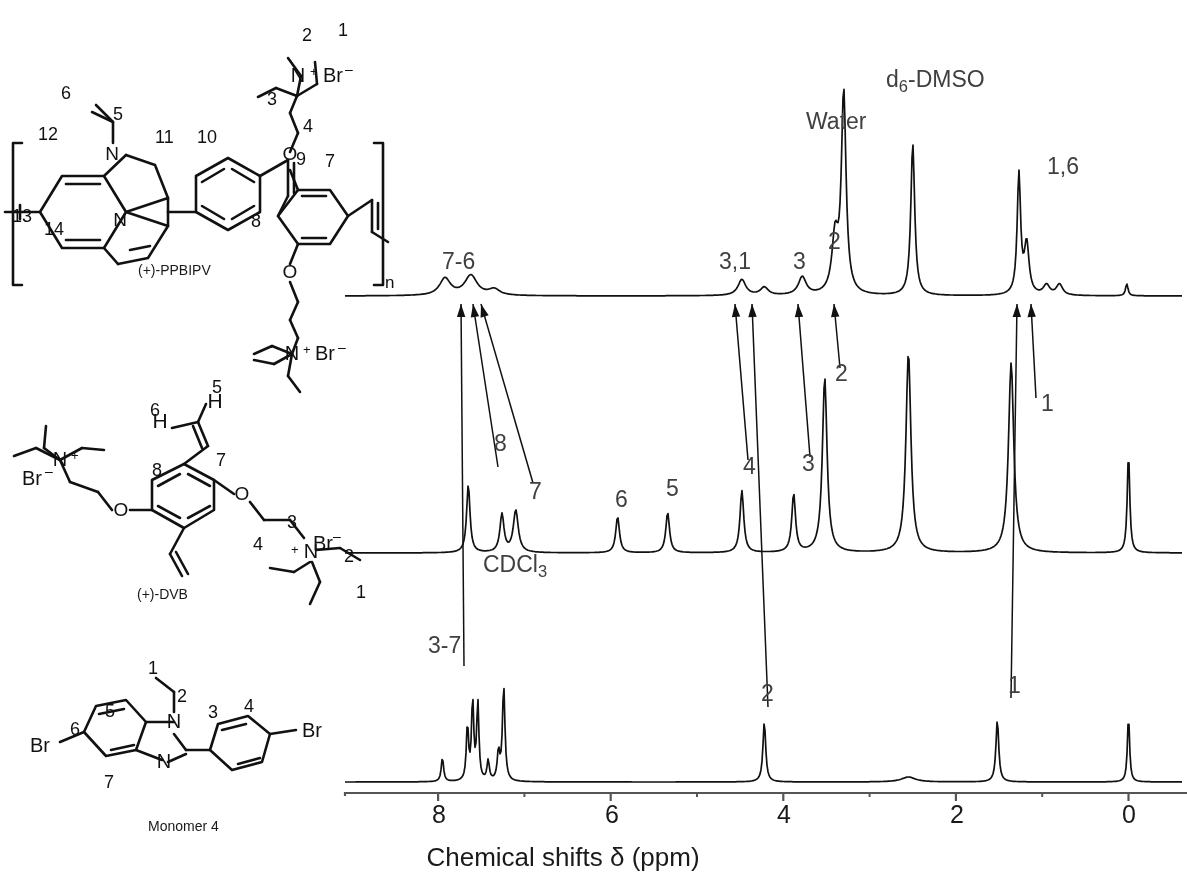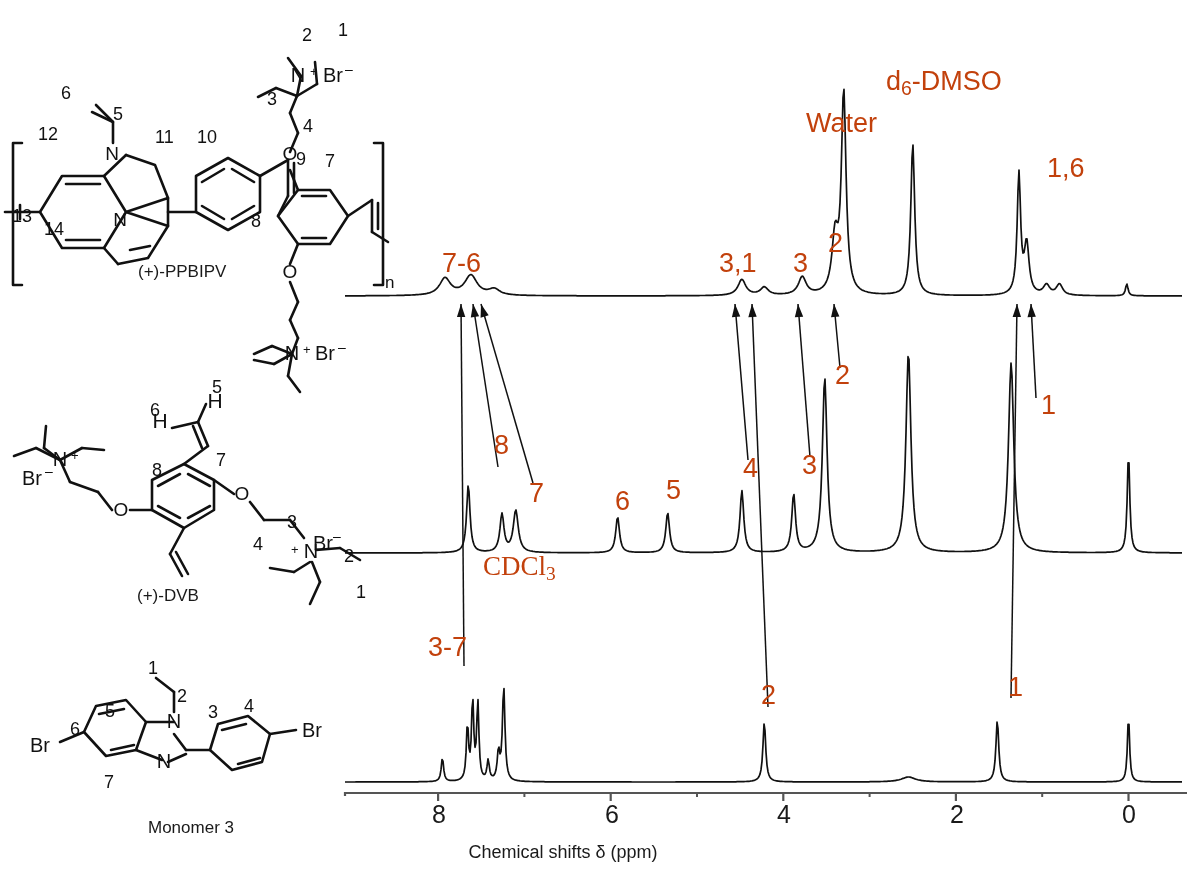--- a/index.html
+++ b/index.html
@@ -10,39 +10,39 @@
     width: 1187px; height: 893px;
     font-family: "Liberation Sans", sans-serif;
     color: #1a1a1a;
     position: relative;
     overflow: hidden;
   }
   #root { position: absolute; inset: 0; }
   .abs { position: absolute; }
 
   .struct-caption {
-    font-size: 17px;
+    font-size: 14px;
     color: #1a1a1a;
     white-space: nowrap;
   }
   .peak-lbl {
-    font-size: 27px;
-    color: #c2410c;
+    font-size: 23px;
+    color: #404040;
     white-space: nowrap;
     line-height: 1;
   }
   .axis-tick-lbl {
     font-size: 25px;
     color: #1a1a1a;
     text-align: center;
     width: 40px;
     margin-left: -20px;
   }
   .axis-title {
-    font-size: 18px;
+    font-size: 26px;
     color: #1a1a1a;
     white-space: nowrap;
   }
   .sub { font-size: 0.72em; vertical-align: -0.28em; }
   svg { display: block; overflow: visible; }
   .spec-svg { position: absolute; }
 </style>
 </head>
 <body>
 
@@ -267,21 +267,21 @@
         <text x="177" y="62">2</text>
         <text x="105" y="77">5</text>
         <text x="70" y="95">6</text>
         <text x="104" y="148">7</text>
         <text x="208" y="78">3</text>
         <text x="244" y="72">4</text>
       </g>
     </svg>
   </div>
 
-  <div class="abs struct-caption" style="left:148px; top:818px;">Monomer 3</div>
+  <div class="abs struct-caption" style="left:148px; top:818px;">Monomer 4</div>
 
   <div class="abs" style="left:0; top:0; width:1187px; height:893px;">
     <svg class="spec-svg" width="1187" height="893" viewBox="0 0 1187 893" style="left:0;top:0;">
       <path id="trace-top" fill="none" stroke="#111" stroke-width="1.7" stroke-linejoin="round" d="M345.0,295.8 L346.0,295.8 L347.0,295.8 L348.0,295.8 L349.0,295.8 L350.0,295.8 L351.0,295.8 L352.0,295.8 L353.0,295.8 L354.0,295.8 L355.0,295.8 L356.0,295.8 L357.0,295.8 L358.0,295.8 L359.0,295.8 L360.0,295.8 L361.0,295.8 L362.0,295.8 L363.0,295.8 L364.0,295.8 L365.0,295.8 L366.0,295.7 L367.0,295.7 L368.0,295.7 L369.0,295.7 L370.0,295.7 L371.0,295.7 L372.0,295.7 L373.0,295.7 L374.0,295.7 L375.0,295.7 L376.0,295.7 L377.0,295.7 L378.0,295.7 L379.0,295.7 L380.0,295.7 L381.0,295.6 L382.0,295.6 L383.0,295.6 L384.0,295.6 L385.0,295.6 L386.0,295.6 L387.0,295.6 L388.0,295.6 L389.0,295.6 L390.0,295.5 L391.0,295.5 L392.0,295.5 L393.0,295.5 L394.0,295.5 L395.0,295.5 L396.0,295.5 L397.0,295.4 L398.0,295.4 L399.0,295.4 L400.0,295.4 L401.0,295.4 L402.0,295.3 L403.0,295.3 L404.0,295.3 L405.0,295.2 L406.0,295.2 L407.0,295.2 L408.0,295.1 L409.0,295.1 L410.0,295.1 L411.0,295.0 L412.0,295.0 L413.0,294.9 L414.0,294.9 L415.0,294.8 L416.0,294.7 L417.0,294.7 L418.0,294.6 L419.0,294.5 L420.0,294.4 L421.0,294.3 L422.0,294.2 L423.0,294.1 L424.0,293.9 L425.0,293.8 L426.0,293.6 L427.0,293.4 L428.0,293.1 L429.0,292.9 L430.0,292.6 L431.0,292.2 L432.0,291.8 L433.0,291.3 L434.0,290.7 L435.0,290.0 L436.0,289.2 L437.0,288.2 L438.0,287.0 L439.0,285.6 L440.0,284.1 L441.0,282.4 L442.0,280.6 L443.0,279.0 L444.0,277.8 L445.0,277.3 L446.0,277.6 L447.0,278.5 L448.0,279.9 L449.0,281.4 L450.0,282.9 L451.0,284.1 L452.0,285.2 L453.0,286.1 L454.0,286.7 L455.0,287.1 L456.0,287.4 L457.0,287.4 L458.0,287.3 L459.0,287.1 L460.0,286.7 L461.0,286.1 L462.0,285.3 L463.0,284.3 L464.0,283.1 L465.0,281.7 L466.0,280.2 L467.0,278.5 L468.0,277.0 L469.0,275.6 L470.0,274.8 L471.0,274.5 L472.0,275.0 L473.0,276.0 L474.0,277.5 L475.0,279.2 L476.0,280.9 L477.0,282.6 L478.0,284.0 L479.0,285.3 L480.0,286.3 L481.0,287.2 L482.0,287.9 L483.0,288.4 L484.0,288.9 L485.0,289.1 L486.0,289.3 L487.0,289.3 L488.0,289.2 L489.0,289.0 L490.0,288.7 L491.0,288.4 L492.0,288.0 L493.0,287.8 L494.0,287.8 L495.0,288.0 L496.0,288.5 L497.0,289.1 L498.0,289.8 L499.0,290.5 L500.0,291.1 L501.0,291.7 L502.0,292.2 L503.0,292.6 L504.0,292.9 L505.0,293.2 L506.0,293.5 L507.0,293.7 L508.0,293.9 L509.0,294.1 L510.0,294.2 L511.0,294.3 L512.0,294.4 L513.0,294.5 L514.0,294.6 L515.0,294.7 L516.0,294.8 L517.0,294.9 L518.0,294.9 L519.0,295.0 L520.0,295.0 L521.0,295.1 L522.0,295.1 L523.0,295.1 L524.0,295.2 L525.0,295.2 L526.0,295.2 L527.0,295.3 L528.0,295.3 L529.0,295.3 L530.0,295.3 L531.0,295.4 L532.0,295.4 L533.0,295.4 L534.0,295.4 L535.0,295.4 L536.0,295.5 L537.0,295.5 L538.0,295.5 L539.0,295.5 L540.0,295.5 L541.0,295.5 L542.0,295.5 L543.0,295.6 L544.0,295.6 L545.0,295.6 L546.0,295.6 L547.0,295.6 L548.0,295.6 L549.0,295.6 L550.0,295.6 L551.0,295.6 L552.0,295.6 L553.0,295.6 L554.0,295.6 L555.0,295.7 L556.0,295.7 L557.0,295.7 L558.0,295.7 L559.0,295.7 L560.0,295.7 L561.0,295.7 L562.0,295.7 L563.0,295.7 L564.0,295.7 L565.0,295.7 L566.0,295.7 L567.0,295.7 L568.0,295.7 L569.0,295.7 L570.0,295.7 L571.0,295.7 L572.0,295.7 L573.0,295.7 L574.0,295.7 L575.0,295.7 L576.0,295.7 L577.0,295.8 L578.0,295.8 L579.0,295.8 L580.0,295.8 L581.0,295.8 L582.0,295.8 L583.0,295.8 L584.0,295.8 L585.0,295.8 L586.0,295.8 L587.0,295.8 L588.0,295.8 L589.0,295.8 L590.0,295.8 L591.0,295.8 L592.0,295.8 L593.0,295.8 L594.0,295.8 L595.0,295.8 L596.0,295.8 L597.0,295.8 L598.0,295.8 L599.0,295.8 L600.0,295.8 L601.0,295.8 L602.0,295.8 L603.0,295.8 L604.0,295.8 L605.0,295.8 L606.0,295.8 L607.0,295.8 L608.0,295.8 L609.0,295.8 L610.0,295.8 L611.0,295.8 L612.0,295.8 L613.0,295.8 L614.0,295.8 L615.0,295.8 L616.0,295.8 L617.0,295.8 L618.0,295.8 L619.0,295.8 L620.0,295.8 L621.0,295.8 L622.0,295.8 L623.0,295.8 L624.0,295.8 L625.0,295.8 L626.0,295.8 L627.0,295.8 L628.0,295.8 L629.0,295.8 L630.0,295.8 L631.0,295.8 L632.0,295.8 L633.0,295.8 L634.0,295.8 L635.0,295.8 L636.0,295.8 L637.0,295.8 L638.0,295.8 L639.0,295.8 L640.0,295.8 L641.0,295.8 L642.0,295.8 L643.0,295.8 L644.0,295.8 L645.0,295.8 L646.0,295.8 L647.0,295.8 L648.0,295.8 L649.0,295.8 L650.0,295.8 L651.0,295.8 L652.0,295.8 L653.0,295.8 L654.0,295.8 L655.0,295.8 L656.0,295.8 L657.0,295.8 L658.0,295.8 L659.0,295.8 L660.0,295.8 L661.0,295.8 L662.0,295.8 L663.0,295.8 L664.0,295.8 L665.0,295.8 L666.0,295.7 L667.0,295.7 L668.0,295.7 L669.0,295.7 L670.0,295.7 L671.0,295.7 L672.0,295.7 L673.0,295.7 L674.0,295.7 L675.0,295.7 L676.0,295.7 L677.0,295.7 L678.0,295.7 L679.0,295.7 L680.0,295.7 L681.0,295.7 L682.0,295.7 L683.0,295.7 L684.0,295.7 L685.0,295.7 L686.0,295.7 L687.0,295.7 L688.0,295.7 L689.0,295.6 L690.0,295.6 L691.0,295.6 L692.0,295.6 L693.0,295.6 L694.0,295.6 L695.0,295.6 L696.0,295.6 L697.0,295.6 L698.0,295.6 L699.0,295.6 L700.0,295.5 L701.0,295.5 L702.0,295.5 L703.0,295.5 L704.0,295.5 L705.0,295.5 L706.0,295.4 L707.0,295.4 L708.0,295.4 L709.0,295.4 L710.0,295.4 L711.0,295.3 L712.0,295.3 L713.0,295.3 L714.0,295.2 L715.0,295.2 L716.0,295.2 L717.0,295.1 L718.0,295.1 L719.0,295.0 L720.0,294.9 L721.0,294.9 L722.0,294.8 L723.0,294.7 L724.0,294.6 L725.0,294.4 L726.0,294.3 L727.0,294.1 L728.0,293.9 L729.0,293.7 L730.0,293.4 L731.0,293.0 L732.0,292.6 L733.0,292.0 L734.0,291.3 L735.0,290.4 L736.0,289.2 L737.0,287.8 L738.0,285.9 L739.0,283.8 L740.0,281.5 L741.0,279.8 L742.0,279.3 L743.0,280.1 L744.0,281.9 L745.0,284.1 L746.0,286.1 L747.0,287.7 L748.0,289.0 L749.0,290.0 L750.0,290.8 L751.0,291.3 L752.0,291.7 L753.0,291.9 L754.0,292.0 L755.0,292.0 L756.0,291.9 L757.0,291.7 L758.0,291.3 L759.0,290.8 L760.0,290.0 L761.0,289.1 L762.0,288.1 L763.0,287.1 L764.0,286.6 L765.0,286.8 L766.0,287.6 L767.0,288.6 L768.0,289.7 L769.0,290.7 L770.0,291.4 L771.0,292.0 L772.0,292.5 L773.0,292.8 L774.0,293.1 L775.0,293.3 L776.0,293.4 L777.0,293.5 L778.0,293.6 L779.0,293.6 L780.0,293.6 L781.0,293.6 L782.0,293.6 L783.0,293.5 L784.0,293.5 L785.0,293.4 L786.0,293.2 L787.0,293.1 L788.0,292.9 L789.0,292.6 L790.0,292.3 L791.0,291.9 L792.0,291.5 L793.0,290.9 L794.0,290.2 L795.0,289.2 L796.0,288.0 L797.0,286.5 L798.0,284.6 L799.0,282.3 L800.0,279.7 L801.0,277.4 L802.0,276.2 L803.0,276.4 L804.0,278.1 L805.0,280.4 L806.0,282.7 L807.0,284.7 L808.0,286.3 L809.0,287.5 L810.0,288.3 L811.0,289.0 L812.0,289.4 L813.0,289.7 L814.0,289.8 L815.0,289.9 L816.0,289.8 L817.0,289.7 L818.0,289.4 L819.0,289.1 L820.0,288.7 L821.0,288.1 L822.0,287.4 L823.0,286.5 L824.0,285.4 L825.0,284.0 L826.0,282.3 L827.0,280.0 L828.0,277.1 L829.0,273.2 L830.0,268.0 L831.0,261.0 L832.0,251.8 L833.0,240.6 L834.0,229.3 L835.0,221.7 L836.0,220.3 L837.0,222.3 L838.0,222.6 L839.0,217.2 L840.0,202.9 L841.0,176.7 L842.0,137.5 L843.0,97.6 L844.0,89.4 L845.0,123.8 L846.0,170.0 L847.0,206.7 L848.0,231.6 L849.0,248.1 L850.0,259.3 L851.0,267.0 L852.0,272.5 L853.0,276.6 L854.0,279.7 L855.0,282.1 L856.0,284.0 L857.0,285.5 L858.0,286.7 L859.0,287.7 L860.0,288.6 L861.0,289.3 L862.0,289.9 L863.0,290.4 L864.0,290.8 L865.0,291.2 L866.0,291.5 L867.0,291.8 L868.0,292.1 L869.0,292.3 L870.0,292.5 L871.0,292.7 L872.0,292.8 L873.0,293.0 L874.0,293.1 L875.0,293.2 L876.0,293.3 L877.0,293.4 L878.0,293.4 L879.0,293.5 L880.0,293.5 L881.0,293.5 L882.0,293.6 L883.0,293.6 L884.0,293.6 L885.0,293.6 L886.0,293.5 L887.0,293.5 L888.0,293.4 L889.0,293.4 L890.0,293.3 L891.0,293.2 L892.0,293.1 L893.0,292.9 L894.0,292.7 L895.0,292.5 L896.0,292.2 L897.0,291.8 L898.0,291.4 L899.0,290.9 L900.0,290.3 L901.0,289.4 L902.0,288.4 L903.0,287.0 L904.0,285.2 L905.0,282.7 L906.0,279.1 L907.0,273.9 L908.0,265.8 L909.0,253.0 L910.0,231.8 L911.0,198.2 L912.0,157.6 L913.0,145.1 L914.0,177.3 L915.0,216.7 L916.0,243.8 L917.0,260.3 L918.0,270.4 L919.0,276.9 L920.0,281.2 L921.0,284.2 L922.0,286.4 L923.0,288.0 L924.0,289.2 L925.0,290.2 L926.0,290.9 L927.0,291.6 L928.0,292.0 L929.0,292.5 L930.0,292.8 L931.0,293.1 L932.0,293.3 L933.0,293.6 L934.0,293.7 L935.0,293.9 L936.0,294.0 L937.0,294.2 L938.0,294.3 L939.0,294.4 L940.0,294.5 L941.0,294.5 L942.0,294.6 L943.0,294.7 L944.0,294.7 L945.0,294.8 L946.0,294.8 L947.0,294.9 L948.0,294.9 L949.0,294.9 L950.0,295.0 L951.0,295.0 L952.0,295.0 L953.0,295.0 L954.0,295.1 L955.0,295.1 L956.0,295.1 L957.0,295.1 L958.0,295.1 L959.0,295.2 L960.0,295.2 L961.0,295.2 L962.0,295.2 L963.0,295.2 L964.0,295.2 L965.0,295.2 L966.0,295.2 L967.0,295.2 L968.0,295.2 L969.0,295.2 L970.0,295.2 L971.0,295.2 L972.0,295.2 L973.0,295.2 L974.0,295.2 L975.0,295.2 L976.0,295.2 L977.0,295.1 L978.0,295.1 L979.0,295.1 L980.0,295.1 L981.0,295.1 L982.0,295.1 L983.0,295.0 L984.0,295.0 L985.0,295.0 L986.0,294.9 L987.0,294.9 L988.0,294.9 L989.0,294.8 L990.0,294.8 L991.0,294.7 L992.0,294.6 L993.0,294.6 L994.0,294.5 L995.0,294.4 L996.0,294.3 L997.0,294.2 L998.0,294.0 L999.0,293.9 L1000.0,293.7 L1001.0,293.5 L1002.0,293.3 L1003.0,293.0 L1004.0,292.7 L1005.0,292.3 L1006.0,291.8 L1007.0,291.2 L1008.0,290.4 L1009.0,289.5 L1010.0,288.2 L1011.0,286.5 L1012.0,284.1 L1013.0,280.7 L1014.0,275.4 L1015.0,266.9 L1016.0,252.3 L1017.0,227.1 L1018.0,190.2 L1019.0,170.0 L1020.0,194.9 L1021.0,227.2 L1022.0,245.7 L1023.0,253.1 L1024.0,252.5 L1025.0,246.3 L1026.0,238.8 L1027.0,238.8 L1028.0,248.8 L1029.0,261.0 L1030.0,270.6 L1031.0,277.1 L1032.0,281.4 L1033.0,284.3 L1034.0,286.3 L1035.0,287.7 L1036.0,288.6 L1037.0,289.3 L1038.0,289.7 L1039.0,289.9 L1040.0,289.8 L1041.0,289.4 L1042.0,288.8 L1043.0,287.7 L1044.0,286.3 L1045.0,284.7 L1046.0,283.6 L1047.0,283.6 L1048.0,284.8 L1049.0,286.4 L1050.0,287.8 L1051.0,288.9 L1052.0,289.5 L1053.0,289.7 L1054.0,289.5 L1055.0,288.9 L1056.0,287.8 L1057.0,286.3 L1058.0,284.7 L1059.0,283.5 L1060.0,283.8 L1061.0,285.3 L1062.0,287.2 L1063.0,289.1 L1064.0,290.5 L1065.0,291.6 L1066.0,292.4 L1067.0,293.0 L1068.0,293.4 L1069.0,293.8 L1070.0,294.0 L1071.0,294.2 L1072.0,294.4 L1073.0,294.6 L1074.0,294.7 L1075.0,294.8 L1076.0,294.9 L1077.0,295.0 L1078.0,295.0 L1079.0,295.1 L1080.0,295.2 L1081.0,295.2 L1082.0,295.2 L1083.0,295.3 L1084.0,295.3 L1085.0,295.3 L1086.0,295.4 L1087.0,295.4 L1088.0,295.4 L1089.0,295.4 L1090.0,295.5 L1091.0,295.5 L1092.0,295.5 L1093.0,295.5 L1094.0,295.5 L1095.0,295.5 L1096.0,295.6 L1097.0,295.6 L1098.0,295.6 L1099.0,295.6 L1100.0,295.6 L1101.0,295.6 L1102.0,295.6 L1103.0,295.6 L1104.0,295.6 L1105.0,295.6 L1106.0,295.6 L1107.0,295.6 L1108.0,295.6 L1109.0,295.6 L1110.0,295.6 L1111.0,295.6 L1112.0,295.6 L1113.0,295.6 L1114.0,295.6 L1115.0,295.6 L1116.0,295.5 L1117.0,295.5 L1118.0,295.4 L1119.0,295.3 L1120.0,295.2 L1121.0,295.0 L1122.0,294.7 L1123.0,294.2 L1124.0,293.1 L1125.0,290.8 L1126.0,286.3 L1127.0,284.1 L1128.0,288.6 L1129.0,292.1 L1130.0,293.7 L1131.0,294.5 L1132.0,294.9 L1133.0,295.2 L1134.0,295.3 L1135.0,295.4 L1136.0,295.5 L1137.0,295.6 L1138.0,295.6 L1139.0,295.7 L1140.0,295.7 L1141.0,295.7 L1142.0,295.7 L1143.0,295.7 L1144.0,295.8 L1145.0,295.8 L1146.0,295.8 L1147.0,295.8 L1148.0,295.8 L1149.0,295.8 L1150.0,295.8 L1151.0,295.8 L1152.0,295.8 L1153.0,295.8 L1154.0,295.8 L1155.0,295.8 L1156.0,295.8 L1157.0,295.8 L1158.0,295.8 L1159.0,295.9 L1160.0,295.9 L1161.0,295.9 L1162.0,295.9 L1163.0,295.9 L1164.0,295.9 L1165.0,295.9 L1166.0,295.9 L1167.0,295.9 L1168.0,295.9 L1169.0,295.9 L1170.0,295.9 L1171.0,295.9 L1172.0,295.9 L1173.0,295.9 L1174.0,295.9 L1175.0,295.9 L1176.0,295.9 L1177.0,295.9 L1178.0,295.9 L1179.0,295.9 L1180.0,295.9 L1181.0,295.9 L1182.0,295.9"></path>
       <path id="trace-middle" fill="none" stroke="#111" stroke-width="1.7" stroke-linejoin="round" d="M345.0,552.9 L346.0,552.9 L347.0,552.9 L348.0,552.9 L349.0,552.9 L350.0,552.9 L351.0,552.9 L352.0,552.9 L353.0,552.9 L354.0,552.9 L355.0,552.9 L356.0,552.9 L357.0,552.9 L358.0,552.9 L359.0,552.9 L360.0,552.9 L361.0,552.9 L362.0,552.9 L363.0,552.9 L364.0,552.9 L365.0,552.9 L366.0,552.9 L367.0,552.9 L368.0,552.9 L369.0,552.9 L370.0,552.9 L371.0,552.9 L372.0,552.9 L373.0,552.9 L374.0,552.9 L375.0,552.9 L376.0,552.9 L377.0,552.9 L378.0,552.9 L379.0,552.9 L380.0,552.9 L381.0,552.9 L382.0,552.9 L383.0,552.9 L384.0,552.9 L385.0,552.9 L386.0,552.9 L387.0,552.9 L388.0,552.9 L389.0,552.9 L390.0,552.9 L391.0,552.9 L392.0,552.9 L393.0,552.9 L394.0,552.9 L395.0,552.9 L396.0,552.9 L397.0,552.9 L398.0,552.9 L399.0,552.9 L400.0,552.9 L401.0,552.9 L402.0,552.9 L403.0,552.8 L404.0,552.8 L405.0,552.8 L406.0,552.8 L407.0,552.8 L408.0,552.8 L409.0,552.8 L410.0,552.8 L411.0,552.8 L412.0,552.8 L413.0,552.8 L414.0,552.8 L415.0,552.8 L416.0,552.8 L417.0,552.8 L418.0,552.8 L419.0,552.8 L420.0,552.8 L421.0,552.8 L422.0,552.8 L423.0,552.7 L424.0,552.7 L425.0,552.7 L426.0,552.7 L427.0,552.7 L428.0,552.7 L429.0,552.7 L430.0,552.7 L431.0,552.7 L432.0,552.6 L433.0,552.6 L434.0,552.6 L435.0,552.6 L436.0,552.6 L437.0,552.6 L438.0,552.5 L439.0,552.5 L440.0,552.5 L441.0,552.5 L442.0,552.4 L443.0,552.4 L444.0,552.3 L445.0,552.3 L446.0,552.2 L447.0,552.2 L448.0,552.1 L449.0,552.0 L450.0,551.9 L451.0,551.8 L452.0,551.7 L453.0,551.6 L454.0,551.4 L455.0,551.2 L456.0,550.9 L457.0,550.6 L458.0,550.1 L459.0,549.6 L460.0,548.8 L461.0,547.7 L462.0,546.2 L463.0,543.8 L464.0,540.1 L465.0,533.7 L466.0,522.6 L467.0,504.2 L468.0,486.1 L469.0,491.6 L470.0,512.1 L471.0,527.6 L472.0,536.5 L473.0,541.6 L474.0,544.6 L475.0,546.6 L476.0,547.9 L477.0,548.8 L478.0,549.4 L479.0,549.8 L480.0,550.2 L481.0,550.4 L482.0,550.6 L483.0,550.7 L484.0,550.8 L485.0,550.8 L486.0,550.8 L487.0,550.7 L488.0,550.6 L489.0,550.5 L490.0,550.3 L491.0,550.0 L492.0,549.7 L493.0,549.2 L494.0,548.5 L495.0,547.6 L496.0,546.2 L497.0,544.2 L498.0,541.1 L499.0,536.1 L500.0,528.2 L501.0,518.2 L502.0,512.8 L503.0,518.4 L504.0,527.9 L505.0,534.9 L506.0,539.1 L507.0,541.2 L508.0,542.1 L509.0,541.9 L510.0,540.7 L511.0,538.4 L512.0,534.5 L513.0,528.5 L514.0,520.2 L515.0,512.2 L516.0,510.0 L517.0,515.9 L518.0,525.0 L519.0,532.7 L520.0,538.2 L521.0,541.9 L522.0,544.4 L523.0,546.2 L524.0,547.5 L525.0,548.4 L526.0,549.2 L527.0,549.7 L528.0,550.2 L529.0,550.5 L530.0,550.8 L531.0,551.0 L532.0,551.2 L533.0,551.4 L534.0,551.5 L535.0,551.7 L536.0,551.8 L537.0,551.9 L538.0,551.9 L539.0,552.0 L540.0,552.1 L541.0,552.1 L542.0,552.2 L543.0,552.2 L544.0,552.3 L545.0,552.3 L546.0,552.3 L547.0,552.4 L548.0,552.4 L549.0,552.4 L550.0,552.4 L551.0,552.5 L552.0,552.5 L553.0,552.5 L554.0,552.5 L555.0,552.5 L556.0,552.5 L557.0,552.5 L558.0,552.6 L559.0,552.6 L560.0,552.6 L561.0,552.6 L562.0,552.6 L563.0,552.6 L564.0,552.6 L565.0,552.6 L566.0,552.6 L567.0,552.6 L568.0,552.6 L569.0,552.6 L570.0,552.6 L571.0,552.6 L572.0,552.6 L573.0,552.6 L574.0,552.6 L575.0,552.6 L576.0,552.6 L577.0,552.6 L578.0,552.6 L579.0,552.6 L580.0,552.6 L581.0,552.6 L582.0,552.6 L583.0,552.6 L584.0,552.6 L585.0,552.6 L586.0,552.6 L587.0,552.6 L588.0,552.6 L589.0,552.6 L590.0,552.5 L591.0,552.5 L592.0,552.5 L593.0,552.5 L594.0,552.5 L595.0,552.4 L596.0,552.4 L597.0,552.4 L598.0,552.3 L599.0,552.3 L600.0,552.2 L601.0,552.1 L602.0,552.1 L603.0,552.0 L604.0,551.8 L605.0,551.7 L606.0,551.5 L607.0,551.2 L608.0,550.9 L609.0,550.5 L610.0,549.9 L611.0,549.1 L612.0,547.8 L613.0,545.9 L614.0,542.7 L615.0,537.5 L616.0,529.0 L617.0,519.2 L618.0,517.9 L619.0,526.8 L620.0,536.0 L621.0,541.8 L622.0,545.3 L623.0,547.5 L624.0,548.8 L625.0,549.7 L626.0,550.3 L627.0,550.8 L628.0,551.1 L629.0,551.4 L630.0,551.6 L631.0,551.7 L632.0,551.8 L633.0,551.9 L634.0,552.0 L635.0,552.1 L636.0,552.1 L637.0,552.1 L638.0,552.2 L639.0,552.2 L640.0,552.2 L641.0,552.2 L642.0,552.2 L643.0,552.2 L644.0,552.2 L645.0,552.2 L646.0,552.2 L647.0,552.2 L648.0,552.1 L649.0,552.1 L650.0,552.0 L651.0,552.0 L652.0,551.9 L653.0,551.8 L654.0,551.6 L655.0,551.5 L656.0,551.3 L657.0,551.0 L658.0,550.7 L659.0,550.2 L660.0,549.6 L661.0,548.6 L662.0,547.3 L663.0,545.2 L664.0,541.8 L665.0,536.1 L666.0,526.9 L667.0,515.9 L668.0,513.6 L669.0,523.3 L670.0,533.6 L671.0,540.3 L672.0,544.3 L673.0,546.7 L674.0,548.3 L675.0,549.3 L676.0,550.0 L677.0,550.5 L678.0,550.9 L679.0,551.2 L680.0,551.4 L681.0,551.6 L682.0,551.7 L683.0,551.9 L684.0,552.0 L685.0,552.0 L686.0,552.1 L687.0,552.2 L688.0,552.2 L689.0,552.2 L690.0,552.3 L691.0,552.3 L692.0,552.3 L693.0,552.3 L694.0,552.4 L695.0,552.4 L696.0,552.4 L697.0,552.4 L698.0,552.4 L699.0,552.4 L700.0,552.4 L701.0,552.4 L702.0,552.4 L703.0,552.4 L704.0,552.4 L705.0,552.4 L706.0,552.4 L707.0,552.4 L708.0,552.4 L709.0,552.3 L710.0,552.3 L711.0,552.3 L712.0,552.3 L713.0,552.3 L714.0,552.2 L715.0,552.2 L716.0,552.2 L717.0,552.1 L718.0,552.1 L719.0,552.1 L720.0,552.0 L721.0,551.9 L722.0,551.9 L723.0,551.8 L724.0,551.7 L725.0,551.6 L726.0,551.4 L727.0,551.3 L728.0,551.0 L729.0,550.8 L730.0,550.5 L731.0,550.1 L732.0,549.6 L733.0,548.9 L734.0,548.0 L735.0,546.6 L736.0,544.7 L737.0,541.8 L738.0,537.1 L739.0,529.2 L740.0,516.1 L741.0,498.8 L742.0,490.7 L743.0,503.0 L744.0,519.9 L745.0,531.5 L746.0,538.4 L747.0,542.6 L748.0,545.2 L749.0,546.9 L750.0,548.1 L751.0,548.9 L752.0,549.5 L753.0,550.0 L754.0,550.3 L755.0,550.6 L756.0,550.8 L757.0,551.0 L758.0,551.1 L759.0,551.2 L760.0,551.3 L761.0,551.4 L762.0,551.4 L763.0,551.5 L764.0,551.5 L765.0,551.5 L766.0,551.5 L767.0,551.5 L768.0,551.5 L769.0,551.5 L770.0,551.5 L771.0,551.4 L772.0,551.4 L773.0,551.3 L774.0,551.3 L775.0,551.2 L776.0,551.1 L777.0,550.9 L778.0,550.8 L779.0,550.6 L780.0,550.4 L781.0,550.1 L782.0,549.8 L783.0,549.4 L784.0,548.9 L785.0,548.1 L786.0,547.2 L787.0,545.8 L788.0,543.8 L789.0,540.7 L790.0,535.7 L791.0,527.4 L792.0,513.9 L793.0,497.9 L794.0,494.6 L795.0,508.5 L796.0,523.4 L797.0,533.0 L798.0,538.6 L799.0,542.0 L800.0,544.1 L801.0,545.4 L802.0,546.2 L803.0,546.7 L804.0,547.0 L805.0,547.1 L806.0,547.0 L807.0,546.8 L808.0,546.5 L809.0,546.1 L810.0,545.5 L811.0,544.7 L812.0,543.8 L813.0,542.5 L814.0,540.8 L815.0,538.7 L816.0,535.8 L817.0,531.8 L818.0,526.3 L819.0,518.5 L820.0,506.8 L821.0,489.1 L822.0,462.4 L823.0,425.5 L824.0,388.3 L825.0,379.0 L826.0,407.5 L827.0,447.0 L828.0,478.6 L829.0,499.9 L830.0,514.0 L831.0,523.4 L832.0,529.8 L833.0,534.4 L834.0,537.8 L835.0,540.3 L836.0,542.2 L837.0,543.7 L838.0,544.9 L839.0,545.9 L840.0,546.7 L841.0,547.3 L842.0,547.9 L843.0,548.3 L844.0,548.7 L845.0,549.1 L846.0,549.3 L847.0,549.6 L848.0,549.8 L849.0,550.0 L850.0,550.2 L851.0,550.3 L852.0,550.4 L853.0,550.5 L854.0,550.6 L855.0,550.7 L856.0,550.8 L857.0,550.8 L858.0,550.9 L859.0,550.9 L860.0,551.0 L861.0,551.0 L862.0,551.0 L863.0,551.0 L864.0,551.0 L865.0,551.0 L866.0,551.0 L867.0,551.0 L868.0,551.0 L869.0,551.0 L870.0,551.0 L871.0,550.9 L872.0,550.9 L873.0,550.8 L874.0,550.8 L875.0,550.7 L876.0,550.6 L877.0,550.5 L878.0,550.4 L879.0,550.3 L880.0,550.2 L881.0,550.0 L882.0,549.9 L883.0,549.7 L884.0,549.5 L885.0,549.2 L886.0,549.0 L887.0,548.7 L888.0,548.3 L889.0,547.9 L890.0,547.4 L891.0,546.8 L892.0,546.1 L893.0,545.3 L894.0,544.3 L895.0,543.1 L896.0,541.6 L897.0,539.8 L898.0,537.4 L899.0,534.4 L900.0,530.3 L901.0,524.8 L902.0,517.2 L903.0,506.2 L904.0,490.2 L905.0,466.6 L906.0,432.5 L907.0,390.1 L908.0,356.7 L909.0,359.5 L910.0,395.7 L911.0,437.6 L912.0,470.2 L913.0,492.7 L914.0,507.9 L915.0,518.3 L916.0,525.7 L917.0,530.9 L918.0,534.8 L919.0,537.8 L920.0,540.1 L921.0,541.9 L922.0,543.3 L923.0,544.5 L924.0,545.5 L925.0,546.3 L926.0,547.0 L927.0,547.5 L928.0,548.0 L929.0,548.4 L930.0,548.8 L931.0,549.1 L932.0,549.4 L933.0,549.6 L934.0,549.8 L935.0,550.0 L936.0,550.2 L937.0,550.3 L938.0,550.5 L939.0,550.6 L940.0,550.7 L941.0,550.8 L942.0,550.9 L943.0,551.0 L944.0,551.0 L945.0,551.1 L946.0,551.2 L947.0,551.2 L948.0,551.3 L949.0,551.3 L950.0,551.3 L951.0,551.4 L952.0,551.4 L953.0,551.4 L954.0,551.4 L955.0,551.5 L956.0,551.5 L957.0,551.5 L958.0,551.5 L959.0,551.5 L960.0,551.5 L961.0,551.5 L962.0,551.5 L963.0,551.5 L964.0,551.5 L965.0,551.4 L966.0,551.4 L967.0,551.4 L968.0,551.4 L969.0,551.3 L970.0,551.3 L971.0,551.3 L972.0,551.2 L973.0,551.2 L974.0,551.1 L975.0,551.1 L976.0,551.0 L977.0,550.9 L978.0,550.8 L979.0,550.7 L980.0,550.6 L981.0,550.5 L982.0,550.4 L983.0,550.2 L984.0,550.0 L985.0,549.9 L986.0,549.6 L987.0,549.4 L988.0,549.1 L989.0,548.8 L990.0,548.5 L991.0,548.1 L992.0,547.6 L993.0,547.0 L994.0,546.4 L995.0,545.6 L996.0,544.7 L997.0,543.6 L998.0,542.2 L999.0,540.6 L1000.0,538.5 L1001.0,535.8 L1002.0,532.3 L1003.0,527.7 L1004.0,521.4 L1005.0,512.7 L1006.0,500.3 L1007.0,482.3 L1008.0,456.6 L1009.0,421.9 L1010.0,384.2 L1011.0,363.1 L1012.0,376.0 L1013.0,411.7 L1014.0,448.3 L1015.0,476.4 L1016.0,496.2 L1017.0,509.8 L1018.0,519.4 L1019.0,526.2 L1020.0,531.3 L1021.0,535.0 L1022.0,537.9 L1023.0,540.1 L1024.0,541.9 L1025.0,543.4 L1026.0,544.5 L1027.0,545.5 L1028.0,546.3 L1029.0,547.0 L1030.0,547.6 L1031.0,548.1 L1032.0,548.5 L1033.0,548.9 L1034.0,549.2 L1035.0,549.5 L1036.0,549.8 L1037.0,550.0 L1038.0,550.2 L1039.0,550.4 L1040.0,550.6 L1041.0,550.7 L1042.0,550.8 L1043.0,551.0 L1044.0,551.1 L1045.0,551.2 L1046.0,551.3 L1047.0,551.4 L1048.0,551.4 L1049.0,551.5 L1050.0,551.6 L1051.0,551.6 L1052.0,551.7 L1053.0,551.8 L1054.0,551.8 L1055.0,551.9 L1056.0,551.9 L1057.0,551.9 L1058.0,552.0 L1059.0,552.0 L1060.0,552.0 L1061.0,552.1 L1062.0,552.1 L1063.0,552.1 L1064.0,552.2 L1065.0,552.2 L1066.0,552.2 L1067.0,552.2 L1068.0,552.2 L1069.0,552.3 L1070.0,552.3 L1071.0,552.3 L1072.0,552.3 L1073.0,552.3 L1074.0,552.3 L1075.0,552.4 L1076.0,552.4 L1077.0,552.4 L1078.0,552.4 L1079.0,552.4 L1080.0,552.4 L1081.0,552.4 L1082.0,552.4 L1083.0,552.4 L1084.0,552.4 L1085.0,552.4 L1086.0,552.4 L1087.0,552.5 L1088.0,552.5 L1089.0,552.5 L1090.0,552.5 L1091.0,552.5 L1092.0,552.5 L1093.0,552.5 L1094.0,552.5 L1095.0,552.5 L1096.0,552.4 L1097.0,552.4 L1098.0,552.4 L1099.0,552.4 L1100.0,552.4 L1101.0,552.4 L1102.0,552.4 L1103.0,552.4 L1104.0,552.3 L1105.0,552.3 L1106.0,552.3 L1107.0,552.2 L1108.0,552.2 L1109.0,552.1 L1110.0,552.1 L1111.0,552.0 L1112.0,551.9 L1113.0,551.8 L1114.0,551.7 L1115.0,551.5 L1116.0,551.4 L1117.0,551.1 L1118.0,550.8 L1119.0,550.4 L1120.0,549.8 L1121.0,549.0 L1122.0,547.8 L1123.0,545.9 L1124.0,542.9 L1125.0,537.4 L1126.0,526.5 L1127.0,503.1 L1128.0,462.9 L1129.0,462.9 L1130.0,503.1 L1131.0,526.5 L1132.0,537.4 L1133.0,542.9 L1134.0,546.0 L1135.0,547.8 L1136.0,549.0 L1137.0,549.8 L1138.0,550.4 L1139.0,550.8 L1140.0,551.2 L1141.0,551.4 L1142.0,551.6 L1143.0,551.8 L1144.0,551.9 L1145.0,552.0 L1146.0,552.1 L1147.0,552.2 L1148.0,552.3 L1149.0,552.3 L1150.0,552.4 L1151.0,552.4 L1152.0,552.5 L1153.0,552.5 L1154.0,552.5 L1155.0,552.5 L1156.0,552.6 L1157.0,552.6 L1158.0,552.6 L1159.0,552.6 L1160.0,552.6 L1161.0,552.7 L1162.0,552.7 L1163.0,552.7 L1164.0,552.7 L1165.0,552.7 L1166.0,552.7 L1167.0,552.7 L1168.0,552.7 L1169.0,552.7 L1170.0,552.8 L1171.0,552.8 L1172.0,552.8 L1173.0,552.8 L1174.0,552.8 L1175.0,552.8 L1176.0,552.8 L1177.0,552.8 L1178.0,552.8 L1179.0,552.8 L1180.0,552.8 L1181.0,552.8 L1182.0,552.8"></path>
       <path id="trace-bottom" fill="none" stroke="#111" stroke-width="1.7" stroke-linejoin="round" d="M345.0,782.0 L346.0,782.0 L347.0,782.0 L348.0,782.0 L349.0,782.0 L350.0,782.0 L351.0,782.0 L352.0,782.0 L353.0,782.0 L354.0,782.0 L355.0,782.0 L356.0,781.9 L357.0,781.9 L358.0,781.9 L359.0,781.9 L360.0,781.9 L361.0,781.9 L362.0,781.9 L363.0,781.9 L364.0,781.9 L365.0,781.9 L366.0,781.9 L367.0,781.9 L368.0,781.9 L369.0,781.9 L370.0,781.9 L371.0,781.9 L372.0,781.9 L373.0,781.9 L374.0,781.9 L375.0,781.9 L376.0,781.9 L377.0,781.9 L378.0,781.9 L379.0,781.9 L380.0,781.9 L381.0,781.9 L382.0,781.9 L383.0,781.9 L384.0,781.9 L385.0,781.9 L386.0,781.9 L387.0,781.9 L388.0,781.9 L389.0,781.9 L390.0,781.9 L391.0,781.9 L392.0,781.9 L393.0,781.9 L394.0,781.9 L395.0,781.9 L396.0,781.9 L397.0,781.9 L398.0,781.9 L399.0,781.9 L400.0,781.9 L401.0,781.9 L402.0,781.9 L403.0,781.9 L404.0,781.9 L405.0,781.8 L406.0,781.8 L407.0,781.8 L408.0,781.8 L409.0,781.8 L410.0,781.8 L411.0,781.8 L412.0,781.8 L413.0,781.8 L414.0,781.8 L415.0,781.8 L416.0,781.8 L417.0,781.8 L418.0,781.8 L419.0,781.7 L420.0,781.7 L421.0,781.7 L422.0,781.7 L423.0,781.7 L424.0,781.7 L425.0,781.6 L426.0,781.6 L427.0,781.6 L428.0,781.5 L429.0,781.5 L430.0,781.4 L431.0,781.4 L432.0,781.3 L433.0,781.2 L434.0,781.0 L435.0,780.8 L436.0,780.6 L437.0,780.1 L438.0,779.4 L439.0,778.1 L440.0,775.5 L441.0,769.7 L442.0,759.5 L443.0,761.1 L444.0,770.9 L445.0,776.0 L446.0,778.2 L447.0,779.3 L448.0,779.8 L449.0,780.2 L450.0,780.3 L451.0,780.4 L452.0,780.4 L453.0,780.4 L454.0,780.4 L455.0,780.3 L456.0,780.1 L457.0,779.9 L458.0,779.6 L459.0,779.2 L460.0,778.7 L461.0,778.0 L462.0,776.9 L463.0,775.2 L464.0,772.2 L465.0,766.3 L466.0,752.9 L467.0,727.0 L468.0,727.8 L469.0,748.0 L470.0,752.1 L471.0,740.7 L472.0,708.3 L473.0,699.5 L474.0,733.3 L475.0,747.3 L476.0,742.7 L477.0,716.9 L478.0,699.7 L479.0,734.9 L480.0,757.5 L481.0,767.1 L482.0,771.5 L483.0,773.6 L484.0,774.4 L485.0,774.1 L486.0,772.0 L487.0,766.4 L488.0,758.8 L489.0,763.9 L490.0,771.2 L491.0,774.4 L492.0,775.5 L493.0,775.7 L494.0,775.0 L495.0,773.3 L496.0,769.8 L497.0,762.5 L498.0,749.8 L499.0,747.1 L500.0,753.8 L501.0,751.5 L502.0,735.3 L503.0,700.2 L504.0,688.5 L505.0,726.5 L506.0,752.5 L507.0,764.7 L508.0,770.7 L509.0,774.1 L510.0,776.1 L511.0,777.5 L512.0,778.4 L513.0,779.0 L514.0,779.5 L515.0,779.9 L516.0,780.2 L517.0,780.4 L518.0,780.6 L519.0,780.7 L520.0,780.9 L521.0,781.0 L522.0,781.1 L523.0,781.1 L524.0,781.2 L525.0,781.3 L526.0,781.3 L527.0,781.4 L528.0,781.4 L529.0,781.4 L530.0,781.5 L531.0,781.5 L532.0,781.5 L533.0,781.6 L534.0,781.6 L535.0,781.6 L536.0,781.6 L537.0,781.6 L538.0,781.7 L539.0,781.7 L540.0,781.7 L541.0,781.7 L542.0,781.7 L543.0,781.7 L544.0,781.7 L545.0,781.8 L546.0,781.8 L547.0,781.8 L548.0,781.8 L549.0,781.8 L550.0,781.8 L551.0,781.8 L552.0,781.8 L553.0,781.8 L554.0,781.8 L555.0,781.8 L556.0,781.8 L557.0,781.8 L558.0,781.8 L559.0,781.8 L560.0,781.8 L561.0,781.9 L562.0,781.9 L563.0,781.9 L564.0,781.9 L565.0,781.9 L566.0,781.9 L567.0,781.9 L568.0,781.9 L569.0,781.9 L570.0,781.9 L571.0,781.9 L572.0,781.9 L573.0,781.9 L574.0,781.9 L575.0,781.9 L576.0,781.9 L577.0,781.9 L578.0,781.9 L579.0,781.9 L580.0,781.9 L581.0,781.9 L582.0,781.9 L583.0,781.9 L584.0,781.9 L585.0,781.9 L586.0,781.9 L587.0,781.9 L588.0,781.9 L589.0,781.9 L590.0,781.9 L591.0,781.9 L592.0,781.9 L593.0,781.9 L594.0,781.9 L595.0,781.9 L596.0,781.9 L597.0,781.9 L598.0,781.9 L599.0,781.9 L600.0,781.9 L601.0,781.9 L602.0,781.9 L603.0,781.9 L604.0,781.9 L605.0,781.9 L606.0,781.9 L607.0,781.9 L608.0,781.9 L609.0,781.9 L610.0,781.9 L611.0,781.9 L612.0,781.9 L613.0,781.9 L614.0,781.9 L615.0,781.9 L616.0,781.9 L617.0,781.9 L618.0,781.9 L619.0,781.9 L620.0,781.9 L621.0,781.9 L622.0,781.9 L623.0,781.9 L624.0,781.9 L625.0,781.9 L626.0,781.9 L627.0,781.9 L628.0,781.9 L629.0,781.9 L630.0,781.9 L631.0,781.9 L632.0,782.0 L633.0,782.0 L634.0,782.0 L635.0,782.0 L636.0,782.0 L637.0,782.0 L638.0,782.0 L639.0,782.0 L640.0,782.0 L641.0,782.0 L642.0,782.0 L643.0,782.0 L644.0,782.0 L645.0,782.0 L646.0,782.0 L647.0,782.0 L648.0,782.0 L649.0,782.0 L650.0,782.0 L651.0,782.0 L652.0,782.0 L653.0,782.0 L654.0,782.0 L655.0,782.0 L656.0,782.0 L657.0,782.0 L658.0,782.0 L659.0,782.0 L660.0,782.0 L661.0,782.0 L662.0,782.0 L663.0,782.0 L664.0,782.0 L665.0,782.0 L666.0,782.0 L667.0,782.0 L668.0,782.0 L669.0,782.0 L670.0,782.0 L671.0,782.0 L672.0,782.0 L673.0,782.0 L674.0,782.0 L675.0,782.0 L676.0,781.9 L677.0,781.9 L678.0,781.9 L679.0,781.9 L680.0,781.9 L681.0,781.9 L682.0,781.9 L683.0,781.9 L684.0,781.9 L685.0,781.9 L686.0,781.9 L687.0,781.9 L688.0,781.9 L689.0,781.9 L690.0,781.9 L691.0,781.9 L692.0,781.9 L693.0,781.9 L694.0,781.9 L695.0,781.9 L696.0,781.9 L697.0,781.9 L698.0,781.9 L699.0,781.9 L700.0,781.9 L701.0,781.9 L702.0,781.9 L703.0,781.9 L704.0,781.9 L705.0,781.9 L706.0,781.9 L707.0,781.9 L708.0,781.9 L709.0,781.9 L710.0,781.9 L711.0,781.9 L712.0,781.9 L713.0,781.9 L714.0,781.9 L715.0,781.9 L716.0,781.9 L717.0,781.9 L718.0,781.9 L719.0,781.9 L720.0,781.9 L721.0,781.9 L722.0,781.9 L723.0,781.9 L724.0,781.9 L725.0,781.9 L726.0,781.9 L727.0,781.9 L728.0,781.8 L729.0,781.8 L730.0,781.8 L731.0,781.8 L732.0,781.8 L733.0,781.8 L734.0,781.8 L735.0,781.8 L736.0,781.8 L737.0,781.7 L738.0,781.7 L739.0,781.7 L740.0,781.7 L741.0,781.7 L742.0,781.6 L743.0,781.6 L744.0,781.6 L745.0,781.5 L746.0,781.5 L747.0,781.4 L748.0,781.3 L749.0,781.3 L750.0,781.2 L751.0,781.0 L752.0,780.9 L753.0,780.7 L754.0,780.4 L755.0,780.1 L756.0,779.6 L757.0,779.0 L758.0,778.0 L759.0,776.5 L760.0,774.1 L761.0,769.7 L762.0,761.3 L763.0,744.8 L764.0,724.0 L765.0,730.6 L766.0,752.1 L767.0,765.1 L768.0,771.7 L769.0,775.1 L770.0,777.2 L771.0,778.4 L772.0,779.2 L773.0,779.8 L774.0,780.2 L775.0,780.5 L776.0,780.8 L777.0,780.9 L778.0,781.1 L779.0,781.2 L780.0,781.3 L781.0,781.4 L782.0,781.4 L783.0,781.5 L784.0,781.5 L785.0,781.6 L786.0,781.6 L787.0,781.6 L788.0,781.7 L789.0,781.7 L790.0,781.7 L791.0,781.7 L792.0,781.7 L793.0,781.8 L794.0,781.8 L795.0,781.8 L796.0,781.8 L797.0,781.8 L798.0,781.8 L799.0,781.8 L800.0,781.8 L801.0,781.8 L802.0,781.8 L803.0,781.8 L804.0,781.8 L805.0,781.9 L806.0,781.9 L807.0,781.9 L808.0,781.9 L809.0,781.9 L810.0,781.9 L811.0,781.9 L812.0,781.9 L813.0,781.9 L814.0,781.9 L815.0,781.9 L816.0,781.9 L817.0,781.9 L818.0,781.9 L819.0,781.9 L820.0,781.9 L821.0,781.9 L822.0,781.9 L823.0,781.9 L824.0,781.9 L825.0,781.9 L826.0,781.9 L827.0,781.9 L828.0,781.9 L829.0,781.9 L830.0,781.9 L831.0,781.9 L832.0,781.9 L833.0,781.9 L834.0,781.9 L835.0,781.9 L836.0,781.9 L837.0,781.9 L838.0,781.9 L839.0,781.9 L840.0,781.9 L841.0,781.9 L842.0,781.9 L843.0,781.9 L844.0,781.9 L845.0,781.9 L846.0,781.9 L847.0,781.9 L848.0,781.9 L849.0,781.9 L850.0,781.9 L851.0,781.9 L852.0,781.9 L853.0,781.9 L854.0,781.8 L855.0,781.8 L856.0,781.8 L857.0,781.8 L858.0,781.8 L859.0,781.8 L860.0,781.8 L861.0,781.8 L862.0,781.8 L863.0,781.8 L864.0,781.8 L865.0,781.8 L866.0,781.8 L867.0,781.8 L868.0,781.8 L869.0,781.8 L870.0,781.7 L871.0,781.7 L872.0,781.7 L873.0,781.7 L874.0,781.7 L875.0,781.7 L876.0,781.7 L877.0,781.6 L878.0,781.6 L879.0,781.6 L880.0,781.6 L881.0,781.5 L882.0,781.5 L883.0,781.5 L884.0,781.4 L885.0,781.4 L886.0,781.4 L887.0,781.3 L888.0,781.2 L889.0,781.2 L890.0,781.1 L891.0,781.0 L892.0,780.9 L893.0,780.8 L894.0,780.7 L895.0,780.6 L896.0,780.4 L897.0,780.2 L898.0,780.0 L899.0,779.8 L900.0,779.5 L901.0,779.2 L902.0,778.8 L903.0,778.4 L904.0,778.1 L905.0,777.7 L906.0,777.4 L907.0,777.1 L908.0,777.0 L909.0,777.0 L910.0,777.1 L911.0,777.4 L912.0,777.7 L913.0,778.1 L914.0,778.5 L915.0,778.9 L916.0,779.2 L917.0,779.5 L918.0,779.8 L919.0,780.0 L920.0,780.2 L921.0,780.4 L922.0,780.6 L923.0,780.7 L924.0,780.8 L925.0,780.9 L926.0,781.0 L927.0,781.1 L928.0,781.2 L929.0,781.2 L930.0,781.3 L931.0,781.3 L932.0,781.4 L933.0,781.4 L934.0,781.5 L935.0,781.5 L936.0,781.5 L937.0,781.5 L938.0,781.6 L939.0,781.6 L940.0,781.6 L941.0,781.6 L942.0,781.6 L943.0,781.7 L944.0,781.7 L945.0,781.7 L946.0,781.7 L947.0,781.7 L948.0,781.7 L949.0,781.7 L950.0,781.7 L951.0,781.7 L952.0,781.7 L953.0,781.7 L954.0,781.7 L955.0,781.7 L956.0,781.7 L957.0,781.7 L958.0,781.7 L959.0,781.7 L960.0,781.7 L961.0,781.7 L962.0,781.7 L963.0,781.7 L964.0,781.7 L965.0,781.7 L966.0,781.7 L967.0,781.7 L968.0,781.7 L969.0,781.7 L970.0,781.7 L971.0,781.6 L972.0,781.6 L973.0,781.6 L974.0,781.6 L975.0,781.6 L976.0,781.5 L977.0,781.5 L978.0,781.5 L979.0,781.4 L980.0,781.3 L981.0,781.3 L982.0,781.2 L983.0,781.1 L984.0,781.0 L985.0,780.8 L986.0,780.6 L987.0,780.3 L988.0,780.0 L989.0,779.5 L990.0,778.8 L991.0,777.9 L992.0,776.3 L993.0,773.8 L994.0,769.3 L995.0,760.7 L996.0,743.7 L997.0,722.2 L998.0,728.6 L999.0,750.9 L1000.0,764.4 L1001.0,771.3 L1002.0,774.9 L1003.0,777.0 L1004.0,778.3 L1005.0,779.1 L1006.0,779.7 L1007.0,780.1 L1008.0,780.5 L1009.0,780.7 L1010.0,780.9 L1011.0,781.0 L1012.0,781.2 L1013.0,781.3 L1014.0,781.3 L1015.0,781.4 L1016.0,781.5 L1017.0,781.5 L1018.0,781.6 L1019.0,781.6 L1020.0,781.6 L1021.0,781.6 L1022.0,781.7 L1023.0,781.7 L1024.0,781.7 L1025.0,781.7 L1026.0,781.7 L1027.0,781.8 L1028.0,781.8 L1029.0,781.8 L1030.0,781.8 L1031.0,781.8 L1032.0,781.8 L1033.0,781.8 L1034.0,781.8 L1035.0,781.8 L1036.0,781.8 L1037.0,781.8 L1038.0,781.9 L1039.0,781.9 L1040.0,781.9 L1041.0,781.9 L1042.0,781.9 L1043.0,781.9 L1044.0,781.9 L1045.0,781.9 L1046.0,781.9 L1047.0,781.9 L1048.0,781.9 L1049.0,781.9 L1050.0,781.9 L1051.0,781.9 L1052.0,781.9 L1053.0,781.9 L1054.0,781.9 L1055.0,781.9 L1056.0,781.9 L1057.0,781.9 L1058.0,781.9 L1059.0,781.9 L1060.0,781.9 L1061.0,781.9 L1062.0,781.9 L1063.0,781.9 L1064.0,781.9 L1065.0,781.9 L1066.0,781.9 L1067.0,781.9 L1068.0,781.9 L1069.0,781.9 L1070.0,781.9 L1071.0,781.9 L1072.0,781.9 L1073.0,781.9 L1074.0,781.9 L1075.0,781.9 L1076.0,781.9 L1077.0,781.9 L1078.0,781.9 L1079.0,781.9 L1080.0,781.9 L1081.0,781.9 L1082.0,781.9 L1083.0,781.9 L1084.0,781.9 L1085.0,781.9 L1086.0,781.9 L1087.0,781.9 L1088.0,781.9 L1089.0,781.9 L1090.0,781.9 L1091.0,781.9 L1092.0,781.9 L1093.0,781.9 L1094.0,781.9 L1095.0,781.9 L1096.0,781.9 L1097.0,781.9 L1098.0,781.8 L1099.0,781.8 L1100.0,781.8 L1101.0,781.8 L1102.0,781.8 L1103.0,781.8 L1104.0,781.8 L1105.0,781.8 L1106.0,781.8 L1107.0,781.7 L1108.0,781.7 L1109.0,781.7 L1110.0,781.6 L1111.0,781.6 L1112.0,781.6 L1113.0,781.5 L1114.0,781.4 L1115.0,781.4 L1116.0,781.3 L1117.0,781.1 L1118.0,781.0 L1119.0,780.8 L1120.0,780.5 L1121.0,780.0 L1122.0,779.4 L1123.0,778.5 L1124.0,776.9 L1125.0,773.9 L1126.0,767.8 L1127.0,753.5 L1128.0,724.4 L1129.0,724.4 L1130.0,753.5 L1131.0,767.8 L1132.0,773.9 L1133.0,776.9 L1134.0,778.5 L1135.0,779.4 L1136.0,780.0 L1137.0,780.5 L1138.0,780.8 L1139.0,781.0 L1140.0,781.1 L1141.0,781.3 L1142.0,781.4 L1143.0,781.5 L1144.0,781.5 L1145.0,781.6 L1146.0,781.6 L1147.0,781.7 L1148.0,781.7 L1149.0,781.7 L1150.0,781.7 L1151.0,781.8 L1152.0,781.8 L1153.0,781.8 L1154.0,781.8 L1155.0,781.8 L1156.0,781.8 L1157.0,781.8 L1158.0,781.9 L1159.0,781.9 L1160.0,781.9 L1161.0,781.9 L1162.0,781.9 L1163.0,781.9 L1164.0,781.9 L1165.0,781.9 L1166.0,781.9 L1167.0,781.9 L1168.0,781.9 L1169.0,781.9 L1170.0,781.9 L1171.0,781.9 L1172.0,781.9 L1173.0,781.9 L1174.0,781.9 L1175.0,781.9 L1176.0,781.9 L1177.0,781.9 L1178.0,781.9 L1179.0,781.9 L1180.0,781.9 L1181.0,781.9 L1182.0,781.9"></path>
       <g id="arrow-layer">
           <g>
             <line x1="464" y1="666" x2="461" y2="304" stroke="#111" stroke-width="1.5"></line>
             <polygon points="461,304 465.30758688831094,316.96474817339896 456.90787532618714,317.0343590426983" fill="#111"></polygon>
@@ -321,21 +321,21 @@
         </g>
     </svg>
   </div>
 
   <div class="abs peak-lbl" style="left:806px; top:94px;margin-top:16px;">Water</div>
 
   <div class="abs peak-lbl" style="left:886px; top:68px;">
     <span>d</span><span class="sub">6</span><span>-DMSO</span>
   </div>
 
-  <div class="abs peak-lbl" style="left:483px; top:553px;font-family:Liberation Serif, serif;">
+  <div class="abs peak-lbl" style="left:483px; top:553px;">
     <span>CDCl</span><span class="sub">3</span>
   </div>
 
   <div class="abs peak-lbl" style="left:442px; top:250px;">7-6</div>
   <div class="abs peak-lbl" style="left:719px; top:250px;">3,1</div>
   <div class="abs peak-lbl" style="left:793px; top:250px;">3</div>
   <div class="abs peak-lbl" style="left:828px; top:230px;">2</div>
   <div class="abs peak-lbl" style="left:1003px; top:155px;margin-left:44px;">1,6</div>
 
   <div class="abs peak-lbl" style="left:494px; top:432px;">8</div>

